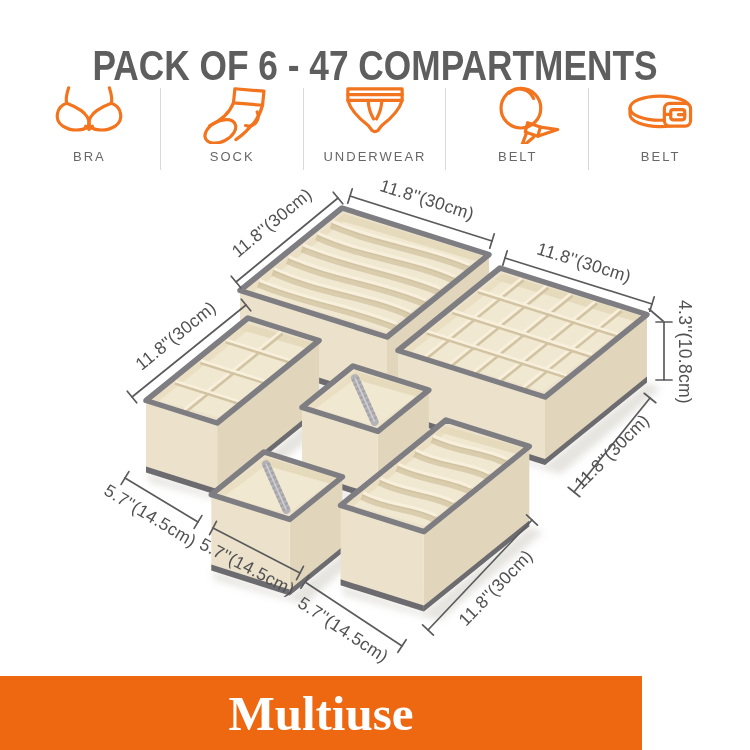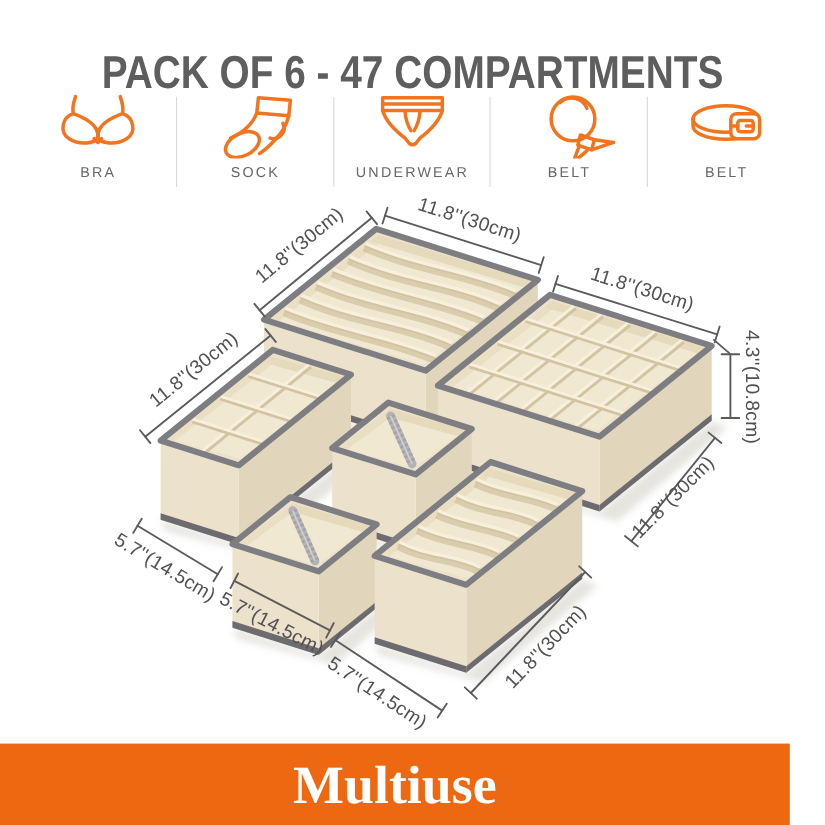--- a/index.html
+++ b/index.html
@@ -10,21 +10,21 @@
          transform:scaleX(.84);letter-spacing:0;}
   .icons{position:absolute;top:80px;left:18px;width:714px;display:grid;
          grid-template-columns:repeat(5,1fr);}
   .icell{display:flex;flex-direction:column;align-items:center;gap:5px;
          position:relative;padding:2px 0 8px;}
   .icell:not(:last-child)::after{content:"";position:absolute;right:0;top:8px;
          bottom:2px;width:1px;background:#d9d9d9;}
   .icell svg{display:block;}
   .ilabel{font-size:13px;letter-spacing:2px;color:#676767;}
   #scene{position:absolute;left:0;top:0;width:750px;height:750px;pointer-events:none;}
-  .banner{position:absolute;left:0;top:676px;width:718px;height:74px;
+  .banner{position:absolute;left:0;top:676px;width:642px;height:74px;
           display:flex;align-items:center;justify-content:center;}
   .banner span{font-family:"Liberation Serif",serif;font-weight:bold;
           font-size:49px;color:#ffffff;}
 </style>
 </head>
 <body>
 
 <h1 class="title" style="color: rgb(94, 94, 94);">PACK OF 6 - 47 COMPARTMENTS</h1>
 
 <div class="icons">

